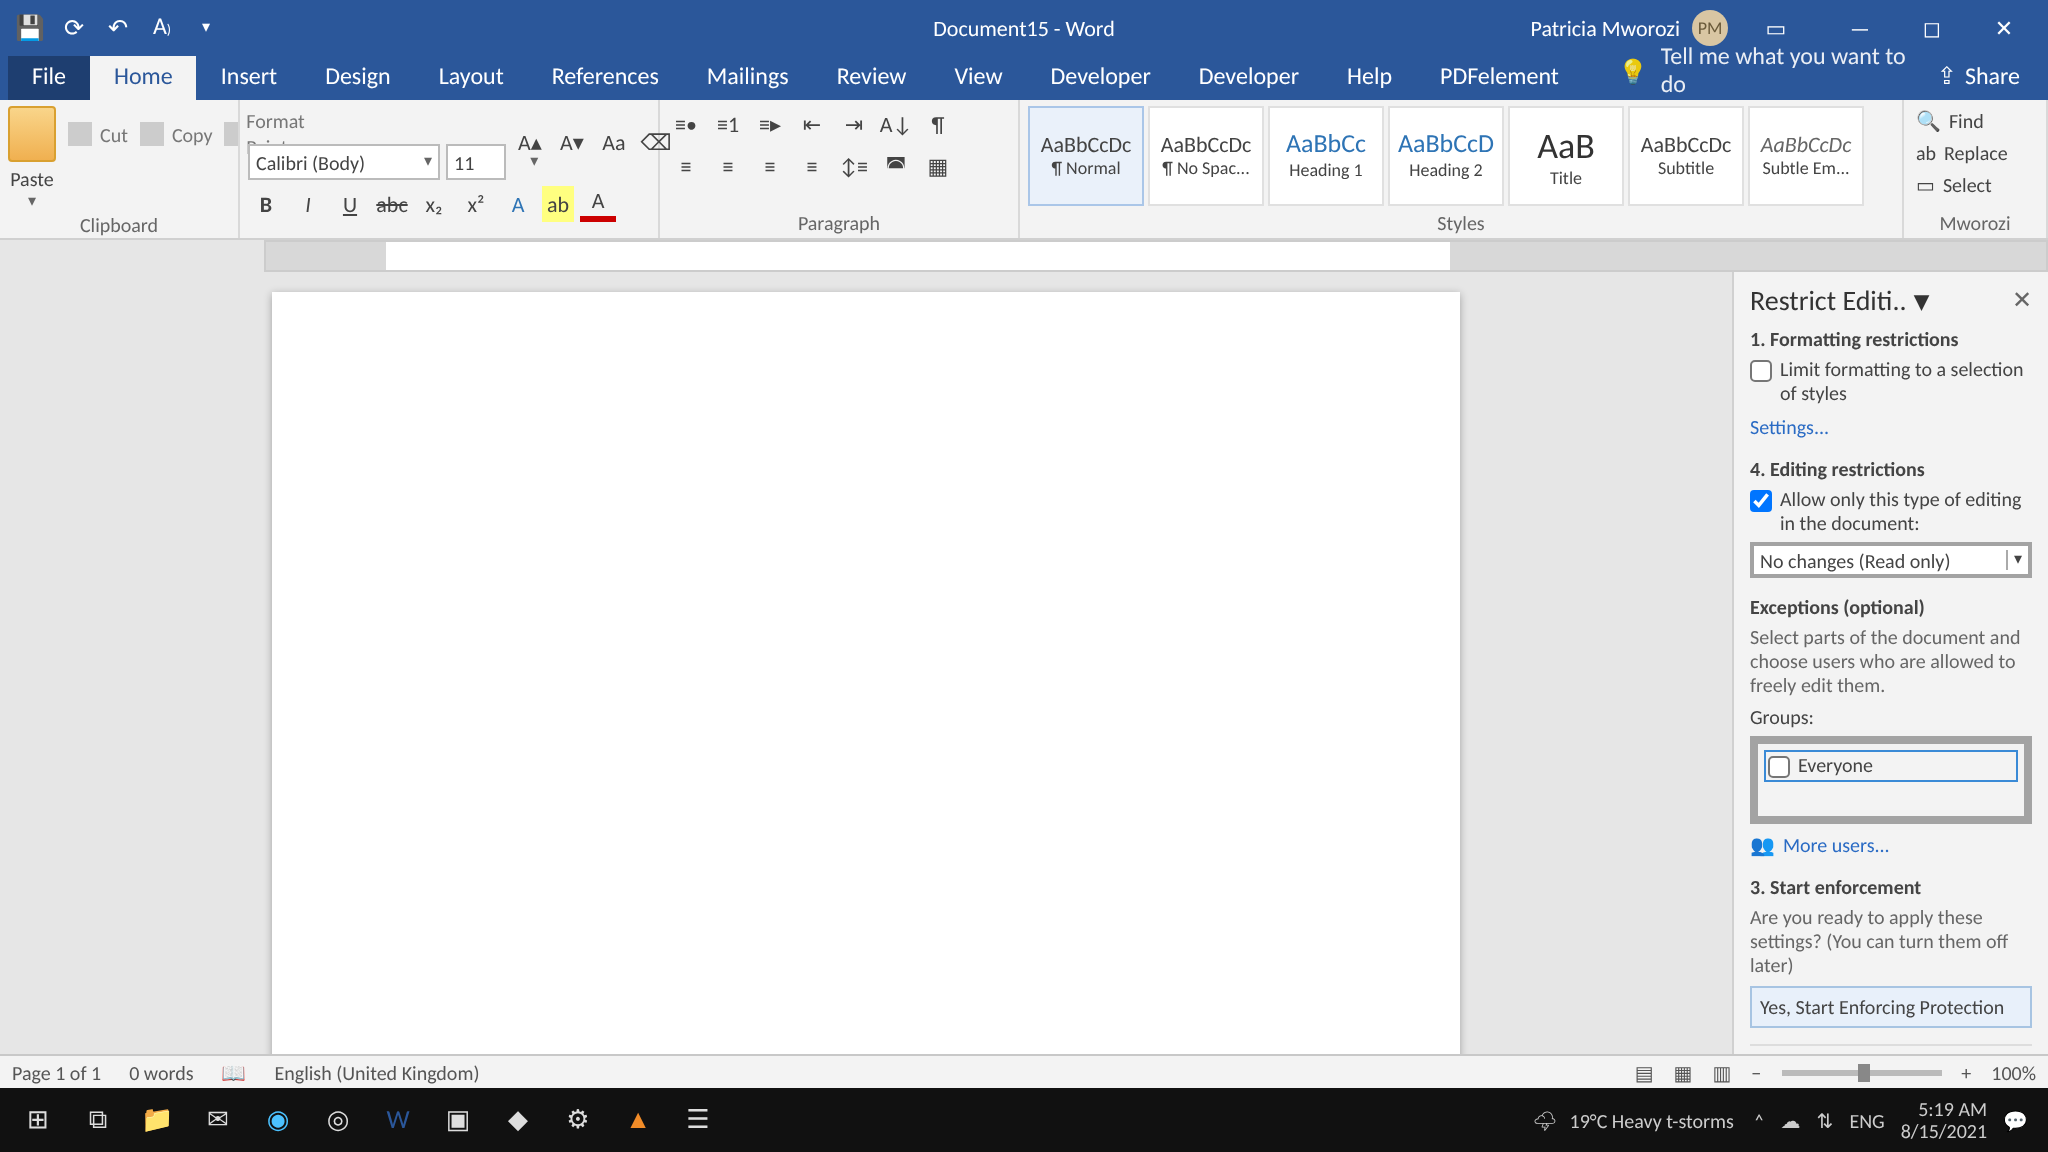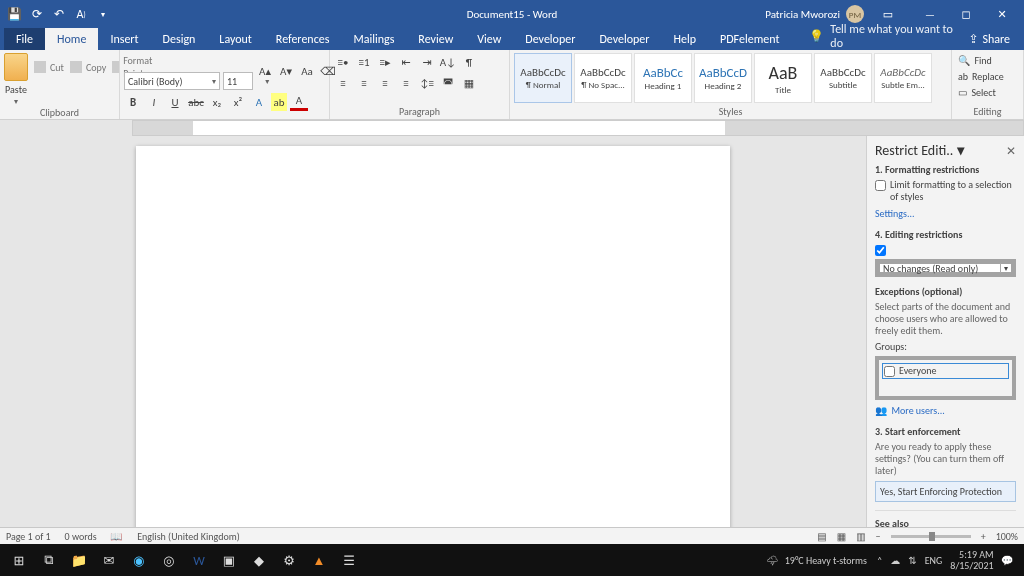--- a/index.html
+++ b/index.html
@@ -56,21 +56,21 @@
 .page { width:594px; height:760px; background:#fff; box-shadow:0 1px 4px rgba(0,0,0,.3); }
 .side-pane { width:158px; background:#f3f3f3; border-left:1px solid #d0d0d0; font-size:10px; color:#444; padding:6px 8px; overflow:auto; }
 .side-pane h3 { font-size:14px; font-weight:normal; color:#333; margin-bottom:4px; display:flex; align-items:center; }
 .side-pane h3 .dots { margin-left:4px; font-weight:bold; }
 .side-pane .close { margin-left:auto; font-size:12px; color:#666; }
 .pane-section { margin-bottom:8px; }
 .pane-head { font-weight:bold; font-size:10px; margin-bottom:3px; }
 .chk { display:flex; align-items:flex-start; gap:4px; line-height:12px; }
 .chk input { width:11px; height:11px; margin-top:1px; }
 .pane-link { color:#2a6bc4; margin-top:4px; cursor:pointer; }
-.pane-drop { width:100%; height:18px; border:5px solid #a3a3a3; background:#fff; display:flex; align-items:center; padding:0 3px; font-size:10px; margin-top:3px; }
+.pane-drop { width:100%; height:18px; border:2px solid #a3a3a3; background:#fff; display:flex; align-items:center; padding:0 3px; font-size:10px; margin-top:3px; }
 .pane-drop .arrow { margin-left:auto; border-left:1px solid #aaa; padding-left:3px; font-size:8px; }
 .pane-desc { color:#666; margin-top:3px; line-height:12px; }
 .group-box { border:4px solid #a3a3a3; padding:3px; margin-top:3px; }
 .btn-enforce { border:1px solid #a7c4e2; background:#e8f0fa; padding:3px 4px; font-size:10px; margin-top:4px; cursor:pointer; }
 .statusbar { height:17px; background:#f3f3f3; border-top:1px solid #c8c8c8; font-size:10px; color:#555; display:flex; align-items:center; padding:0 6px; gap:14px; }
 .statusbar .right { margin-left:auto; display:flex; align-items:center; gap:10px; }
 .zoom-slider { width:80px; height:3px; background:#bbb; position:relative; }
 .zoom-slider::after { content:""; position:absolute; left:38px; top:-3px; width:6px; height:9px; background:#888; }
 .taskbar { height:32px; background:#111; display:flex; align-items:center; padding:0 4px; color:#fff; font-size:10px; }
 .taskbar .tb { width:30px; height:26px; display:flex; align-items:center; justify-content:center; font-size:13px; color:#ddd; }
@@ -249,21 +249,21 @@
         <div class="edit-btn">
             <span>ab</span>
             <span>Replace</span>
           </div>
         <div class="edit-btn">
             <span>▭</span>
             <span>Select</span>
           </div>
       </div>
     </div>
-    <div class="group-label">Editing</div>
+    <div class="group-label">Mworozi</div>
   </div>
 </div>
 
 <div class="ruler-row">
   <div class="gutter"></div>
   <div class="ruler"></div>
 </div>
 
 <div class="workspace">
   <div class="doc-area">
@@ -282,20 +282,21 @@
         <input type="checkbox" style="">
           <span>Limit formatting to a selection of styles</span>
       </label>
       <div class="pane-link">Settings...</div>
     </div>
 
     <div class="pane-section">
       <div class="pane-head">4. Editing restrictions</div>
       <label class="chk">
         <input type="checkbox" checked="" style="">
+          <span>Allow only this type of editing in the document:</span>
       </label>
       <div class="pane-drop">
         <span>No changes (Read only)</span>
           <span class="arrow">▾</span>
       </div>
     </div>
 
     <div class="pane-section">
       <div class="pane-head">Exceptions (optional)</div>
       <div class="pane-desc">Select parts of the document and choose users who are allowed to freely edit them.</div>

